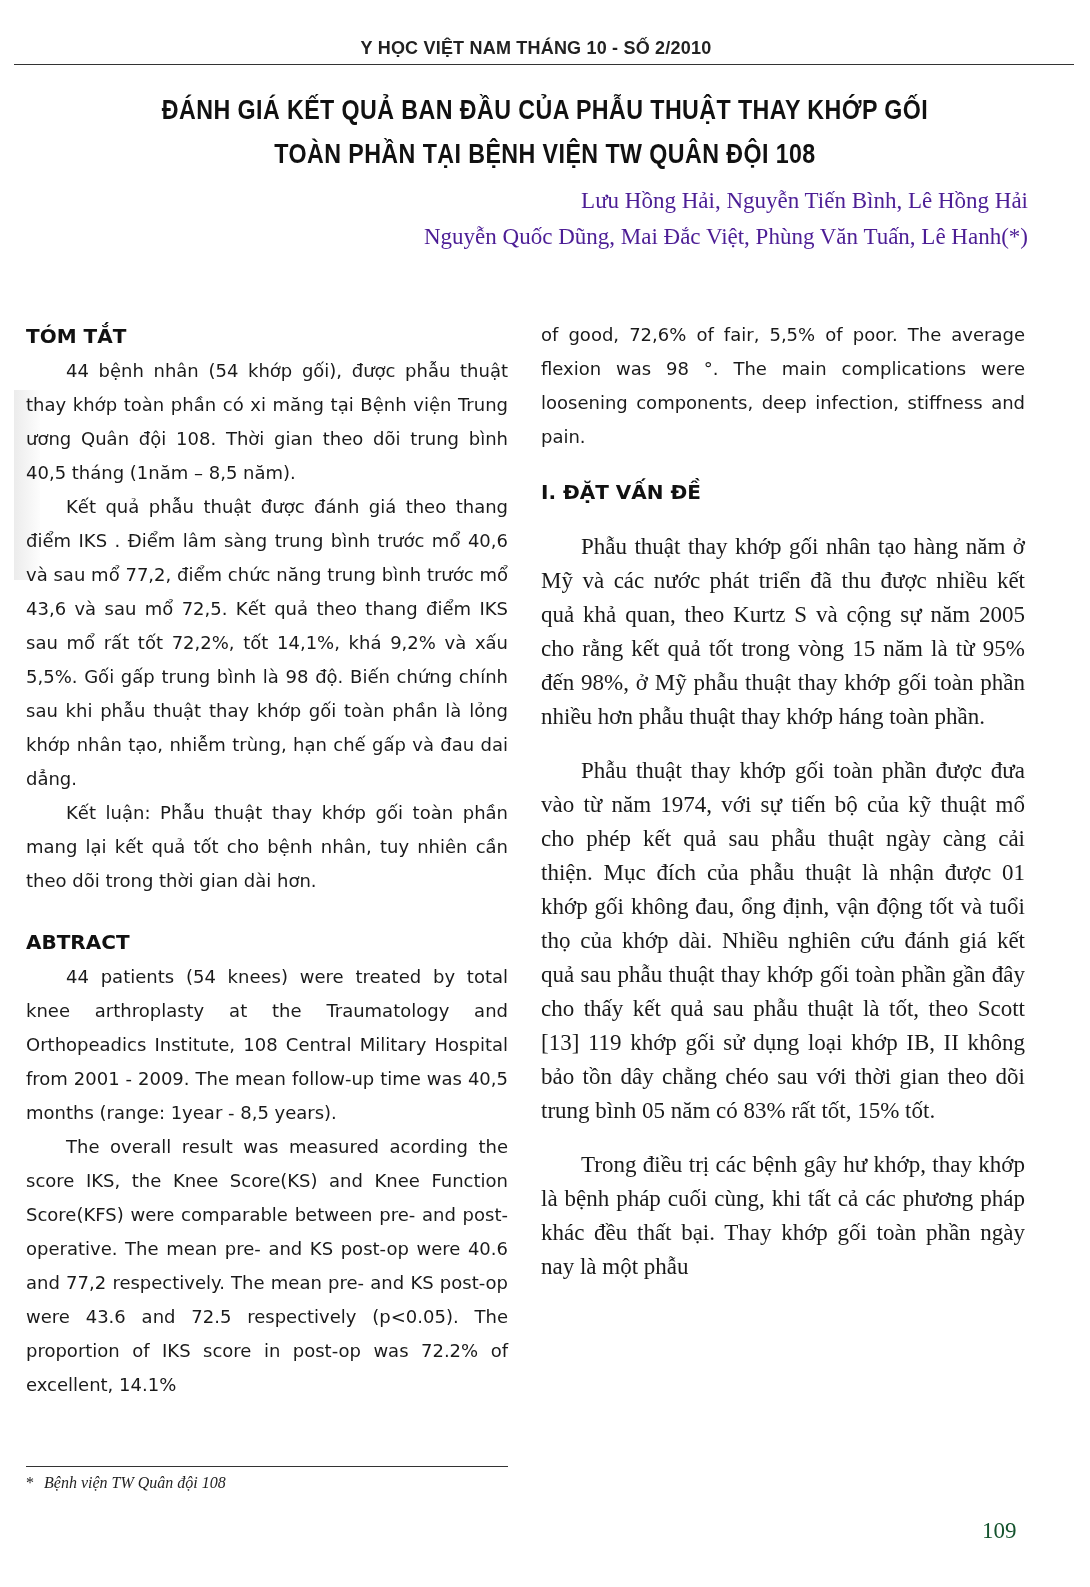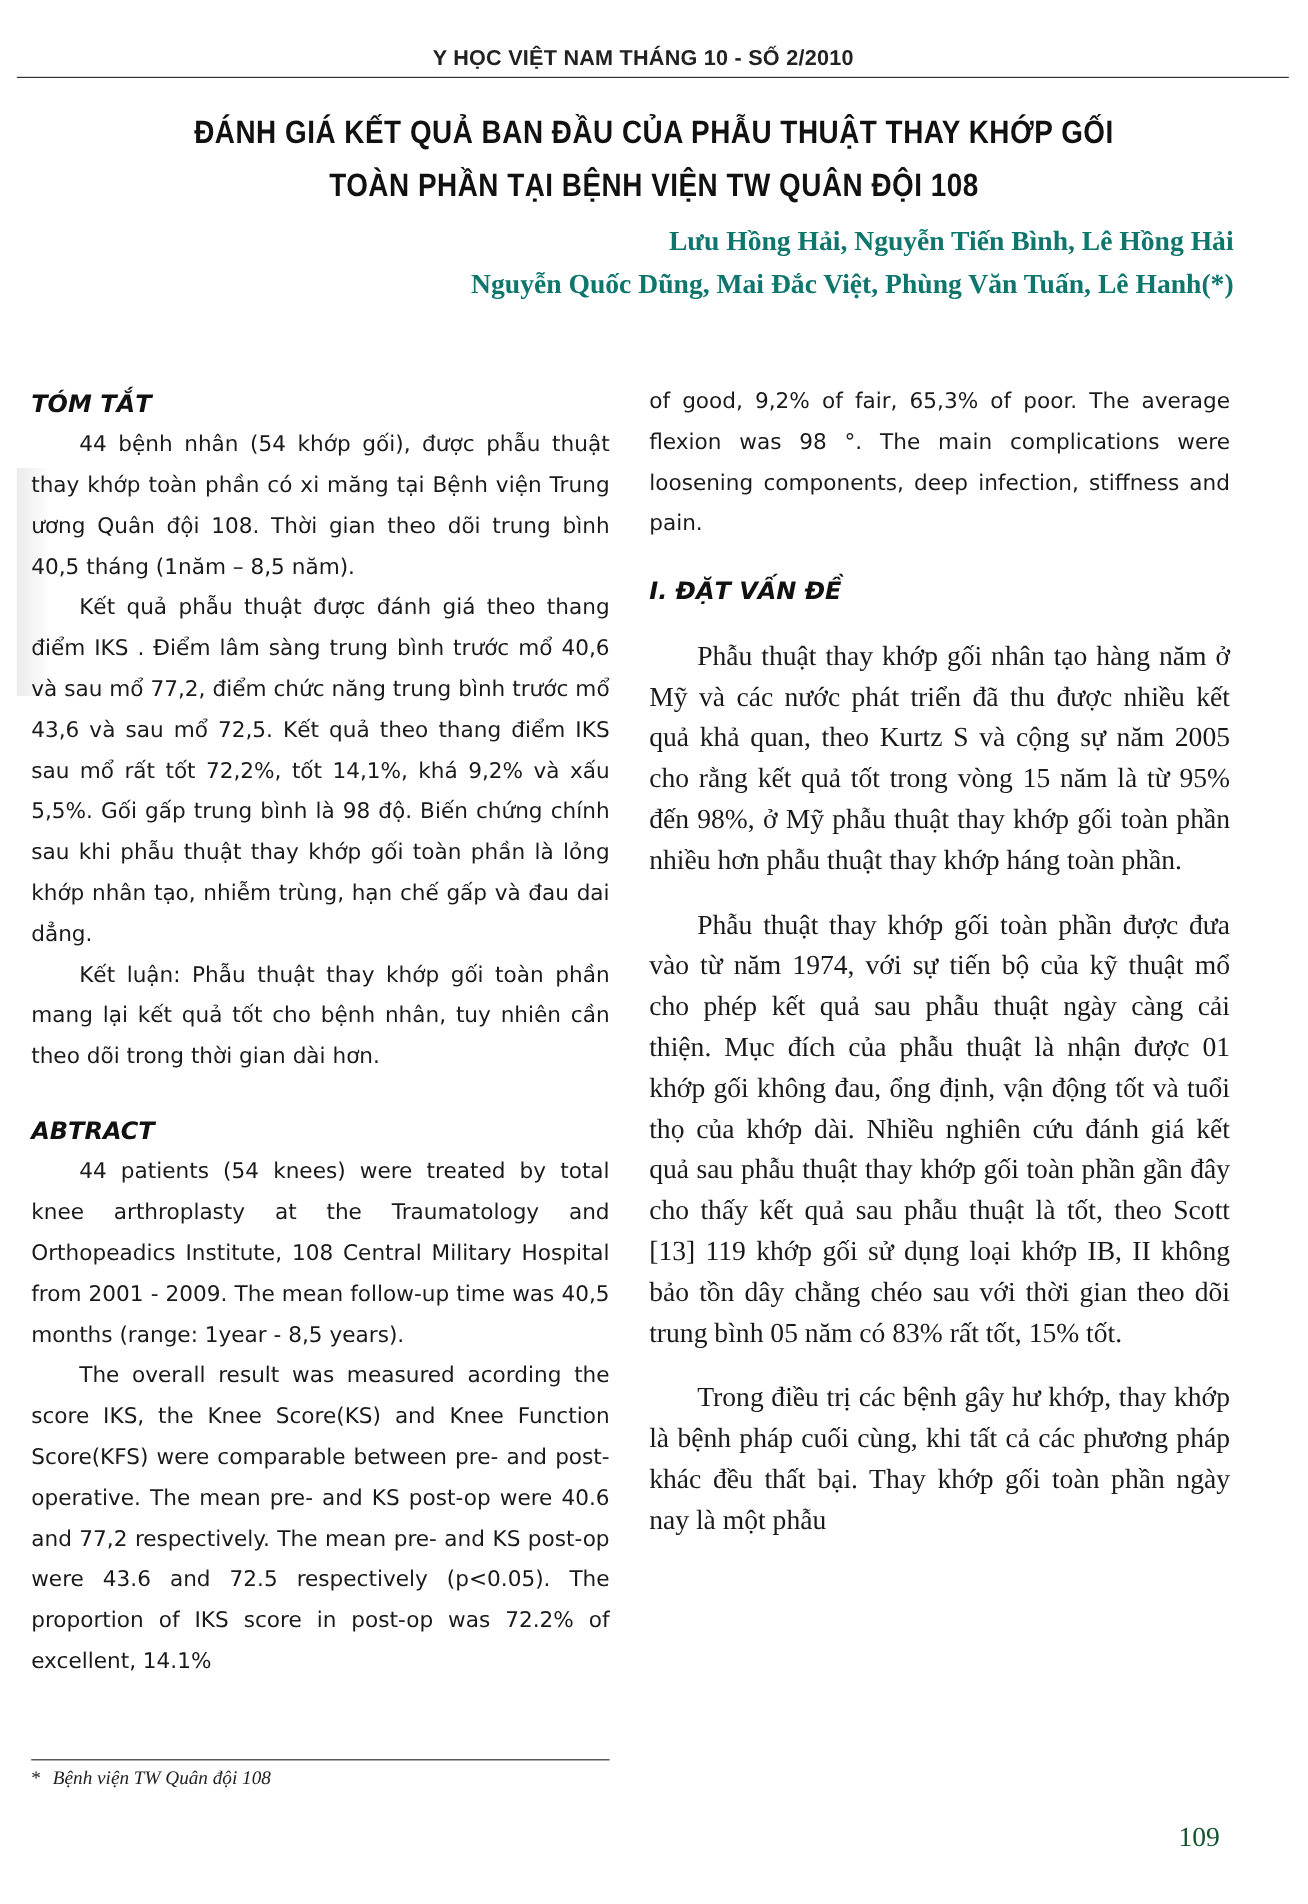--- a/index.html
+++ b/index.html
@@ -17,34 +17,34 @@
       border-top: 1.5px solid #333;
     }
     .title {
       position: absolute; left: 0; top: 88px; width: 1090px; text-align: center;
       font-family: "Liberation Sans", sans-serif; font-weight: bold; font-size: 27px;
       line-height: 44px; color: #111; transform: scaleX(0.86); transform-origin: 50% 0;
       letter-spacing: 0.5px;
     }
     .authors {
       position: absolute; right: 62px; top: 183px; text-align: right;
-      font-family: "Liberation Serif", serif; font-weight: bold; font-size: 23px;
-      line-height: 36px; color: #0f766e;
+      font-family: "Liberation Serif", serif; font-weight: normal; font-size: 23px;
+      line-height: 36px; color: #4c1d95;
     }
     .col {
       position: absolute; top: 318px; width: 482px;
       font-size: 19.5px; line-height: 34px; text-align: justify;
     }
     .col-left { left: 26px; font-family: "DejaVu Sans", sans-serif; font-size: 18px; }
     .col-right { left: 541px; width: 484px; }
     .sans { font-family: "DejaVu Sans", sans-serif; font-size: 18px; }
     .serif { font-family: "Liberation Serif", serif; font-size: 23px; margin-top: 20px; }
     .heading {
       font-family: "DejaVu Sans", sans-serif; font-weight: bold; font-size: 20px;
-      line-height: 36px; margin: 0; color: #111; font-style: italic;
+      line-height: 36px; margin: 0; color: #111;
     }
     p { margin: 0; }
     .indent { text-indent: 40px; }
     .gap { height: 26px; }
     .gap-sm { height: 20px; }
     .footnote-rule {
       position: absolute; left: 26px; top: 1466px; width: 482px; border-top: 1.5px solid #333;
     }
     .footnote {
       position: absolute; left: 26px; top: 1474px;
@@ -83,21 +83,21 @@
   <p class="indent">44 bệnh nhân (54 khớp gối), được phẫu thuật thay khớp toàn phần có xi măng tại Bệnh viện Trung ương Quân đội 108. Thời gian theo dõi trung bình 40,5 tháng (1năm – 8,5 năm).</p>
   <p class="indent">Kết quả phẫu thuật được đánh giá theo thang điểm IKS . Điểm lâm sàng trung bình trước mổ 40,6 và sau mổ 77,2, điểm chức năng trung bình trước mổ 43,6 và sau mổ 72,5. Kết quả theo thang điểm IKS sau mổ rất tốt 72,2%, tốt 14,1%, khá 9,2% và xấu 5,5%. Gối gấp trung bình là 98 độ. Biến chứng chính sau khi phẫu thuật thay khớp gối toàn phần  là lỏng khớp nhân tạo, nhiễm trùng, hạn chế gấp và đau dai dẳng.</p>
   <p class="indent">Kết luận: Phẫu thuật thay khớp gối toàn phần mang lại kết quả tốt cho bệnh nhân, tuy nhiên cần theo dõi trong thời gian dài hơn.</p>
   <div class="gap"></div>
   <h2 class="heading">ABTRACT</h2>
   <p class="indent">44 patients (54 knees) were treated by total knee arthroplasty at the Traumatology and Orthopeadics Institute, 108 Central Military Hospital from 2001 - 2009. The mean follow-up time was 40,5 months (range: 1year  - 8,5 years).</p>
   <p class="indent">The overall result was measured acording the score IKS,  the Knee Score(KS) and Knee Function Score(KFS) were comparable between pre- and post-operative. The mean pre- and KS post-op were 40.6 and 77,2 respectively. The mean pre- and KS post-op were 43.6 and 72.5 respectively (p&lt;0.05). The proportion of IKS score in post-op was 72.2% of excellent, 14.1%</p>
 </div>
 
 <div class="col col-right">
-  <p class="sans">of good, 9,2% of fair, 65,3% of poor. The average flexion was 98 °. The main complications were loosening components, deep infection, stiffness and pain.</p>
+  <p class="sans">of good, 72,6% of fair, 5,5% of poor. The average flexion was 98 °. The main complications were loosening components, deep infection, stiffness and pain.</p>
   <div class="gap-sm"></div>
   <h2 class="heading">I. ĐẶT VẤN ĐỀ</h2>
   <p class="serif indent">Phẫu thuật thay khớp gối nhân tạo hàng năm ở Mỹ và các nước phát triển đã thu được nhiều kết quả khả quan, theo Kurtz S và cộng sự năm 2005 cho rằng kết quả tốt trong vòng 15 năm là từ 95% đến 98%, ở Mỹ phẫu thuật thay khớp gối toàn phần nhiều hơn phẫu thuật thay khớp háng toàn phần.</p>
   <p class="serif indent">Phẫu thuật thay khớp gối toàn phần được đưa vào từ năm 1974, với sự tiến bộ của kỹ thuật mổ cho phép kết quả sau phẫu thuật ngày càng cải thiện. Mục đích của phẫu thuật là nhận được 01 khớp gối không đau, ổng định, vận động  tốt và tuổi thọ của khớp dài. Nhiều nghiên cứu đánh giá kết quả sau phẫu thuật thay khớp gối toàn phần gần đây cho thấy kết quả sau phẫu thuật là tốt, theo Scott [13] 119 khớp gối sử dụng loại khớp IB, II không bảo tồn dây chằng chéo sau với thời gian theo dõi trung bình 05 năm có 83% rất tốt, 15% tốt.</p>
   <p class="serif indent">Trong điều trị các bệnh gây hư khớp, thay khớp là bệnh pháp cuối cùng, khi tất cả các phương pháp khác đều thất bại. Thay khớp gối toàn phần ngày nay là một phẫu</p>
 </div>
 
 <div class="footnote-rule"></div>
 <div class="footnote">
   <span class="star">*</span><span>Bệnh viện TW Quân đội 108</span>

